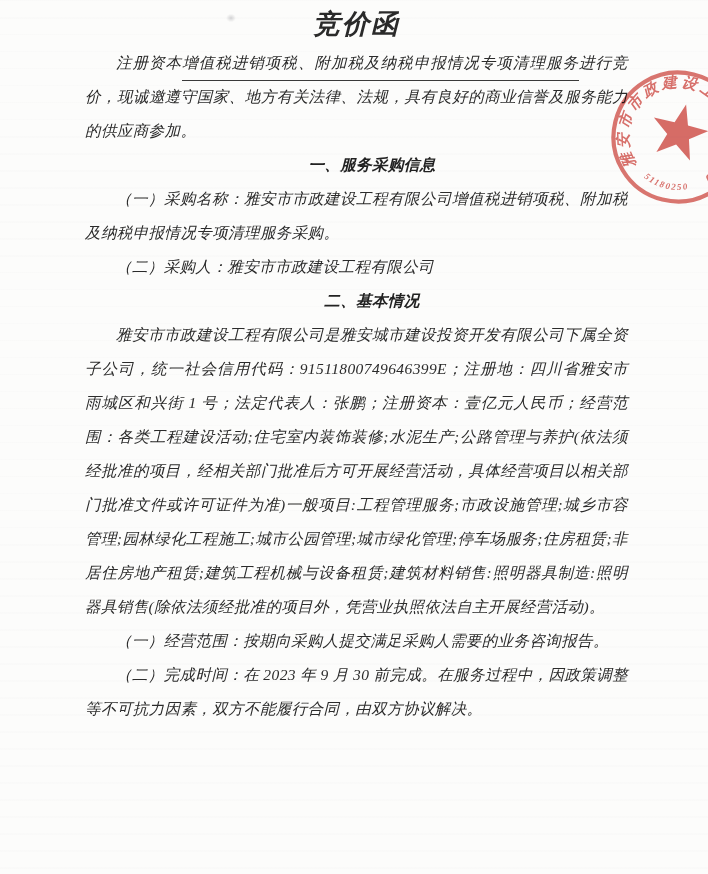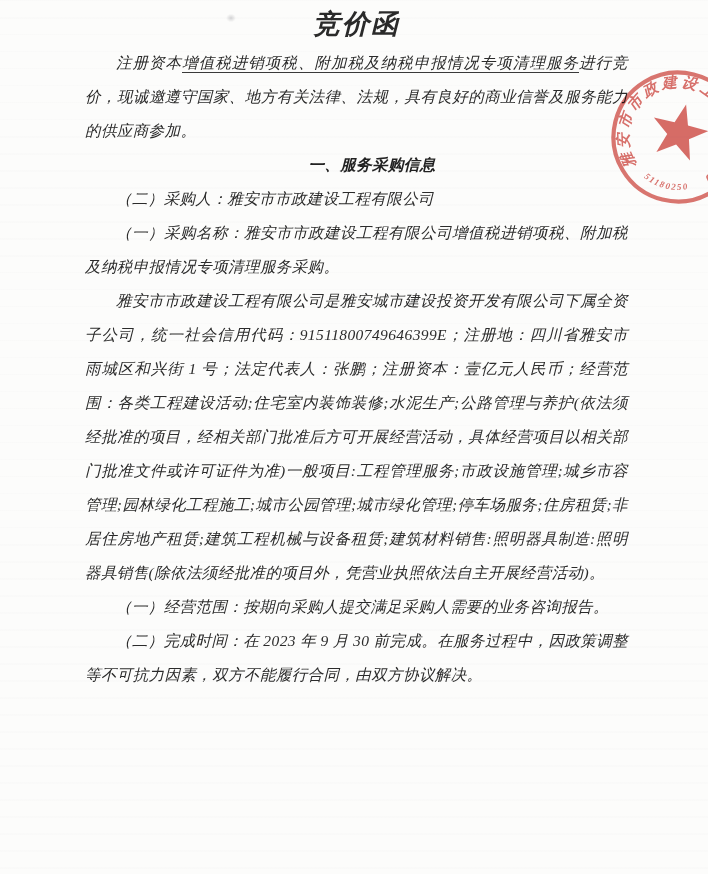--- a/index.html
+++ b/index.html
@@ -44,21 +44,21 @@
     color:#2b2b2b;
   }
   .content h2{
     font-family:"Liberation Sans","DejaVu Sans",sans-serif;
     font-weight:bold;
     text-align:center;
     color:#222;
   }
   .u{
     border-bottom:1px solid #3a3a3a;
-    padding-bottom:1px;
+    padding-bottom:9px;
   }
   .seal{
     position:absolute;
     top:0;left:0;
     width:708px;height:874px;
     pointer-events:none;
     mix-blend-mode:multiply;
     opacity:0.88;
   }
   .seal text{
@@ -90,23 +90,24 @@
 
   <h1 class="doc-title">竞价函</h1>
 
   <div class="smudge"></div>
 
   <div class="content">
 
     <p class="para"><span>注册资本</span><span class="u">增值税进销项税、附加税及纳税申报情况专项清理服务</span><span>进行竞价，现诚邀遵守国家、地方有关法律、法规，具有良好的商业信誉及服务能力的供应商参加。</span></p>
 
     <h2>一、服务采购信息</h2>
+    <p>（一）采购名称：雅安市市政建设工程有限公司增值税进销项税、附加税及纳税申报情况专项清理服务采购。</p>
     <p>（二）采购人：雅安市市政建设工程有限公司</p>
-    <p>（一）采购名称：雅安市市政建设工程有限公司增值税进销项税、附加税及纳税申报情况专项清理服务采购。</p>
 
+    <h2>二、基本情况</h2>
     <p>雅安市市政建设工程有限公司是雅安城市建设投资开发有限公司下属全资子公司，统一社会信用代码：91511800749646399E；注册地：四川省雅安市雨城区和兴街 1 号；法定代表人：张鹏；注册资本：壹亿元人民币；经营范围：各类工程建设活动;住宅室内装饰装修;水泥生产;公路管理与养护(依法须经批准的项目，经相关部门批准后方可开展经营活动，具体经营项目以相关部门批准文件或许可证件为准)一般项目:工程管理服务;市政设施管理;城乡市容管理;园林绿化工程施工;城市公园管理;城市绿化管理;停车场服务;住房租赁;非居住房地产租赁;建筑工程机械与设备租赁;建筑材料销售:照明器具制造:照明器具销售(除依法须经批准的项目外，凭营业执照依法自主开展经营活动)。</p>
 
     <p>（一）经营范围：按期向采购人提交满足采购人需要的业务咨询报告。</p>
     <p>（二）完成时间：在 2023 年 9 月 30 前完成。在服务过程中，因政策调整等不可抗力因素，双方不能履行合同，由双方协议解决。</p>
 
   </div>
 
   <svg class="seal" viewBox="0 0 708 874" xmlns="http://www.w3.org/2000/svg" aria-hidden="true">
     <defs>
       <path id="sealArc" d="M 640.3 169.8 A 50 50 0 1 1 715.7 169.8" fill="none"></path>

